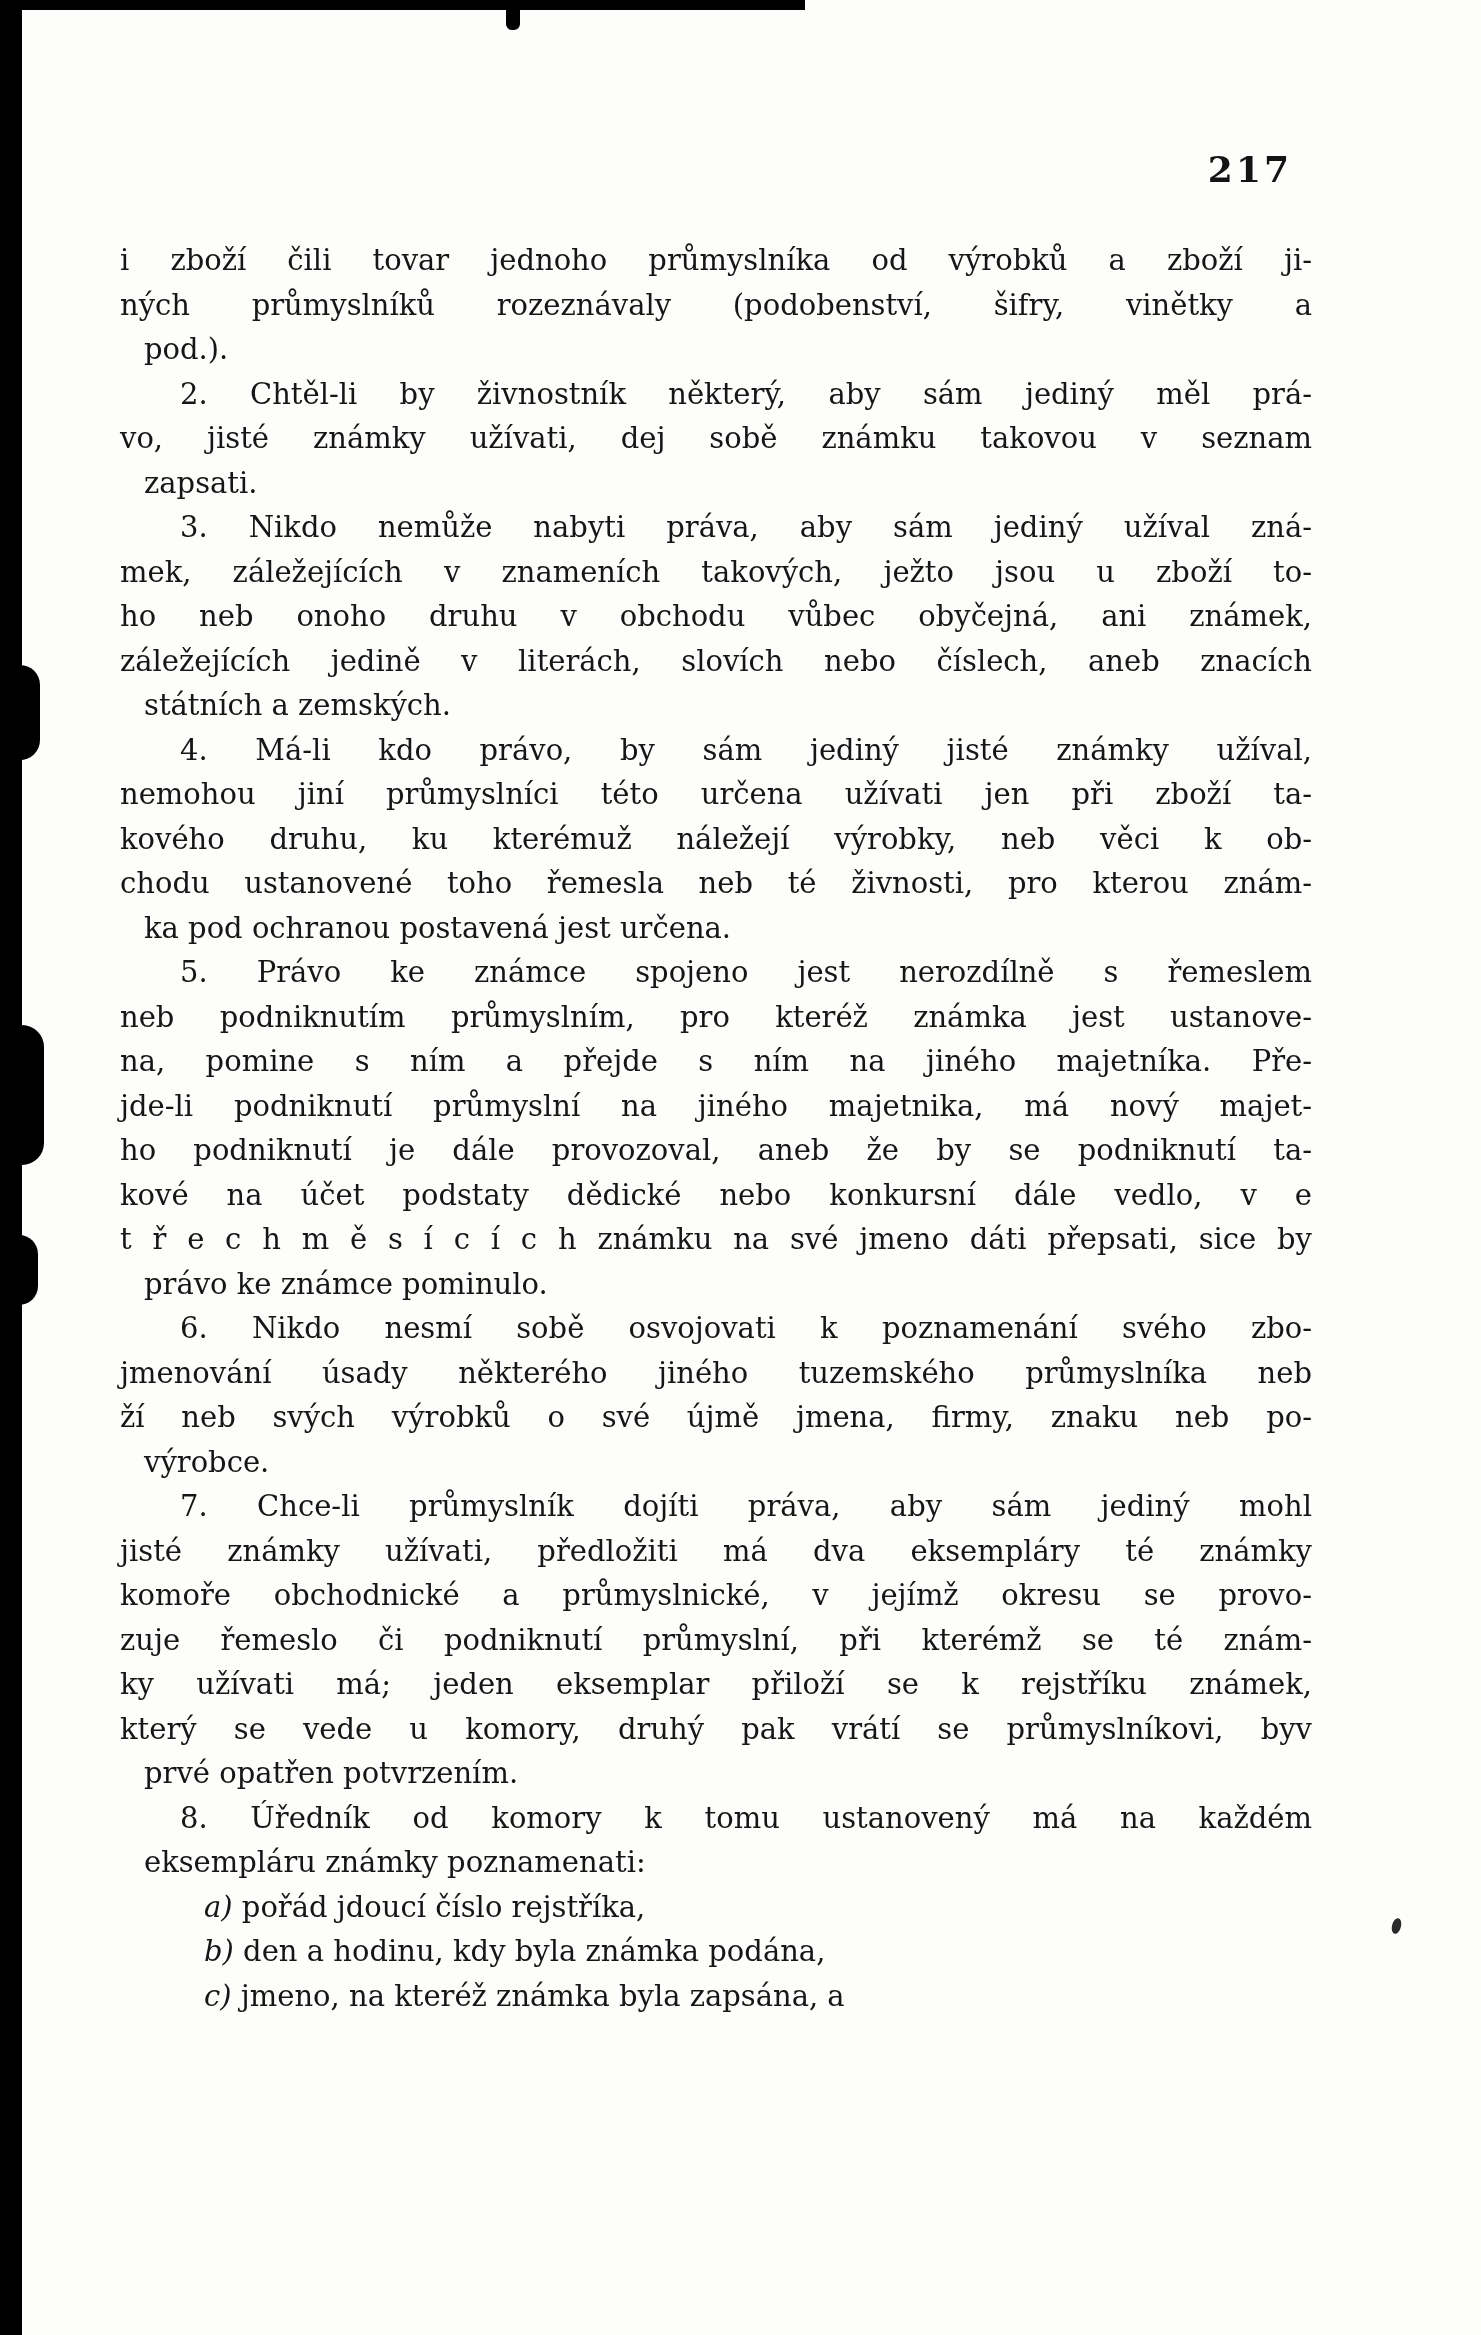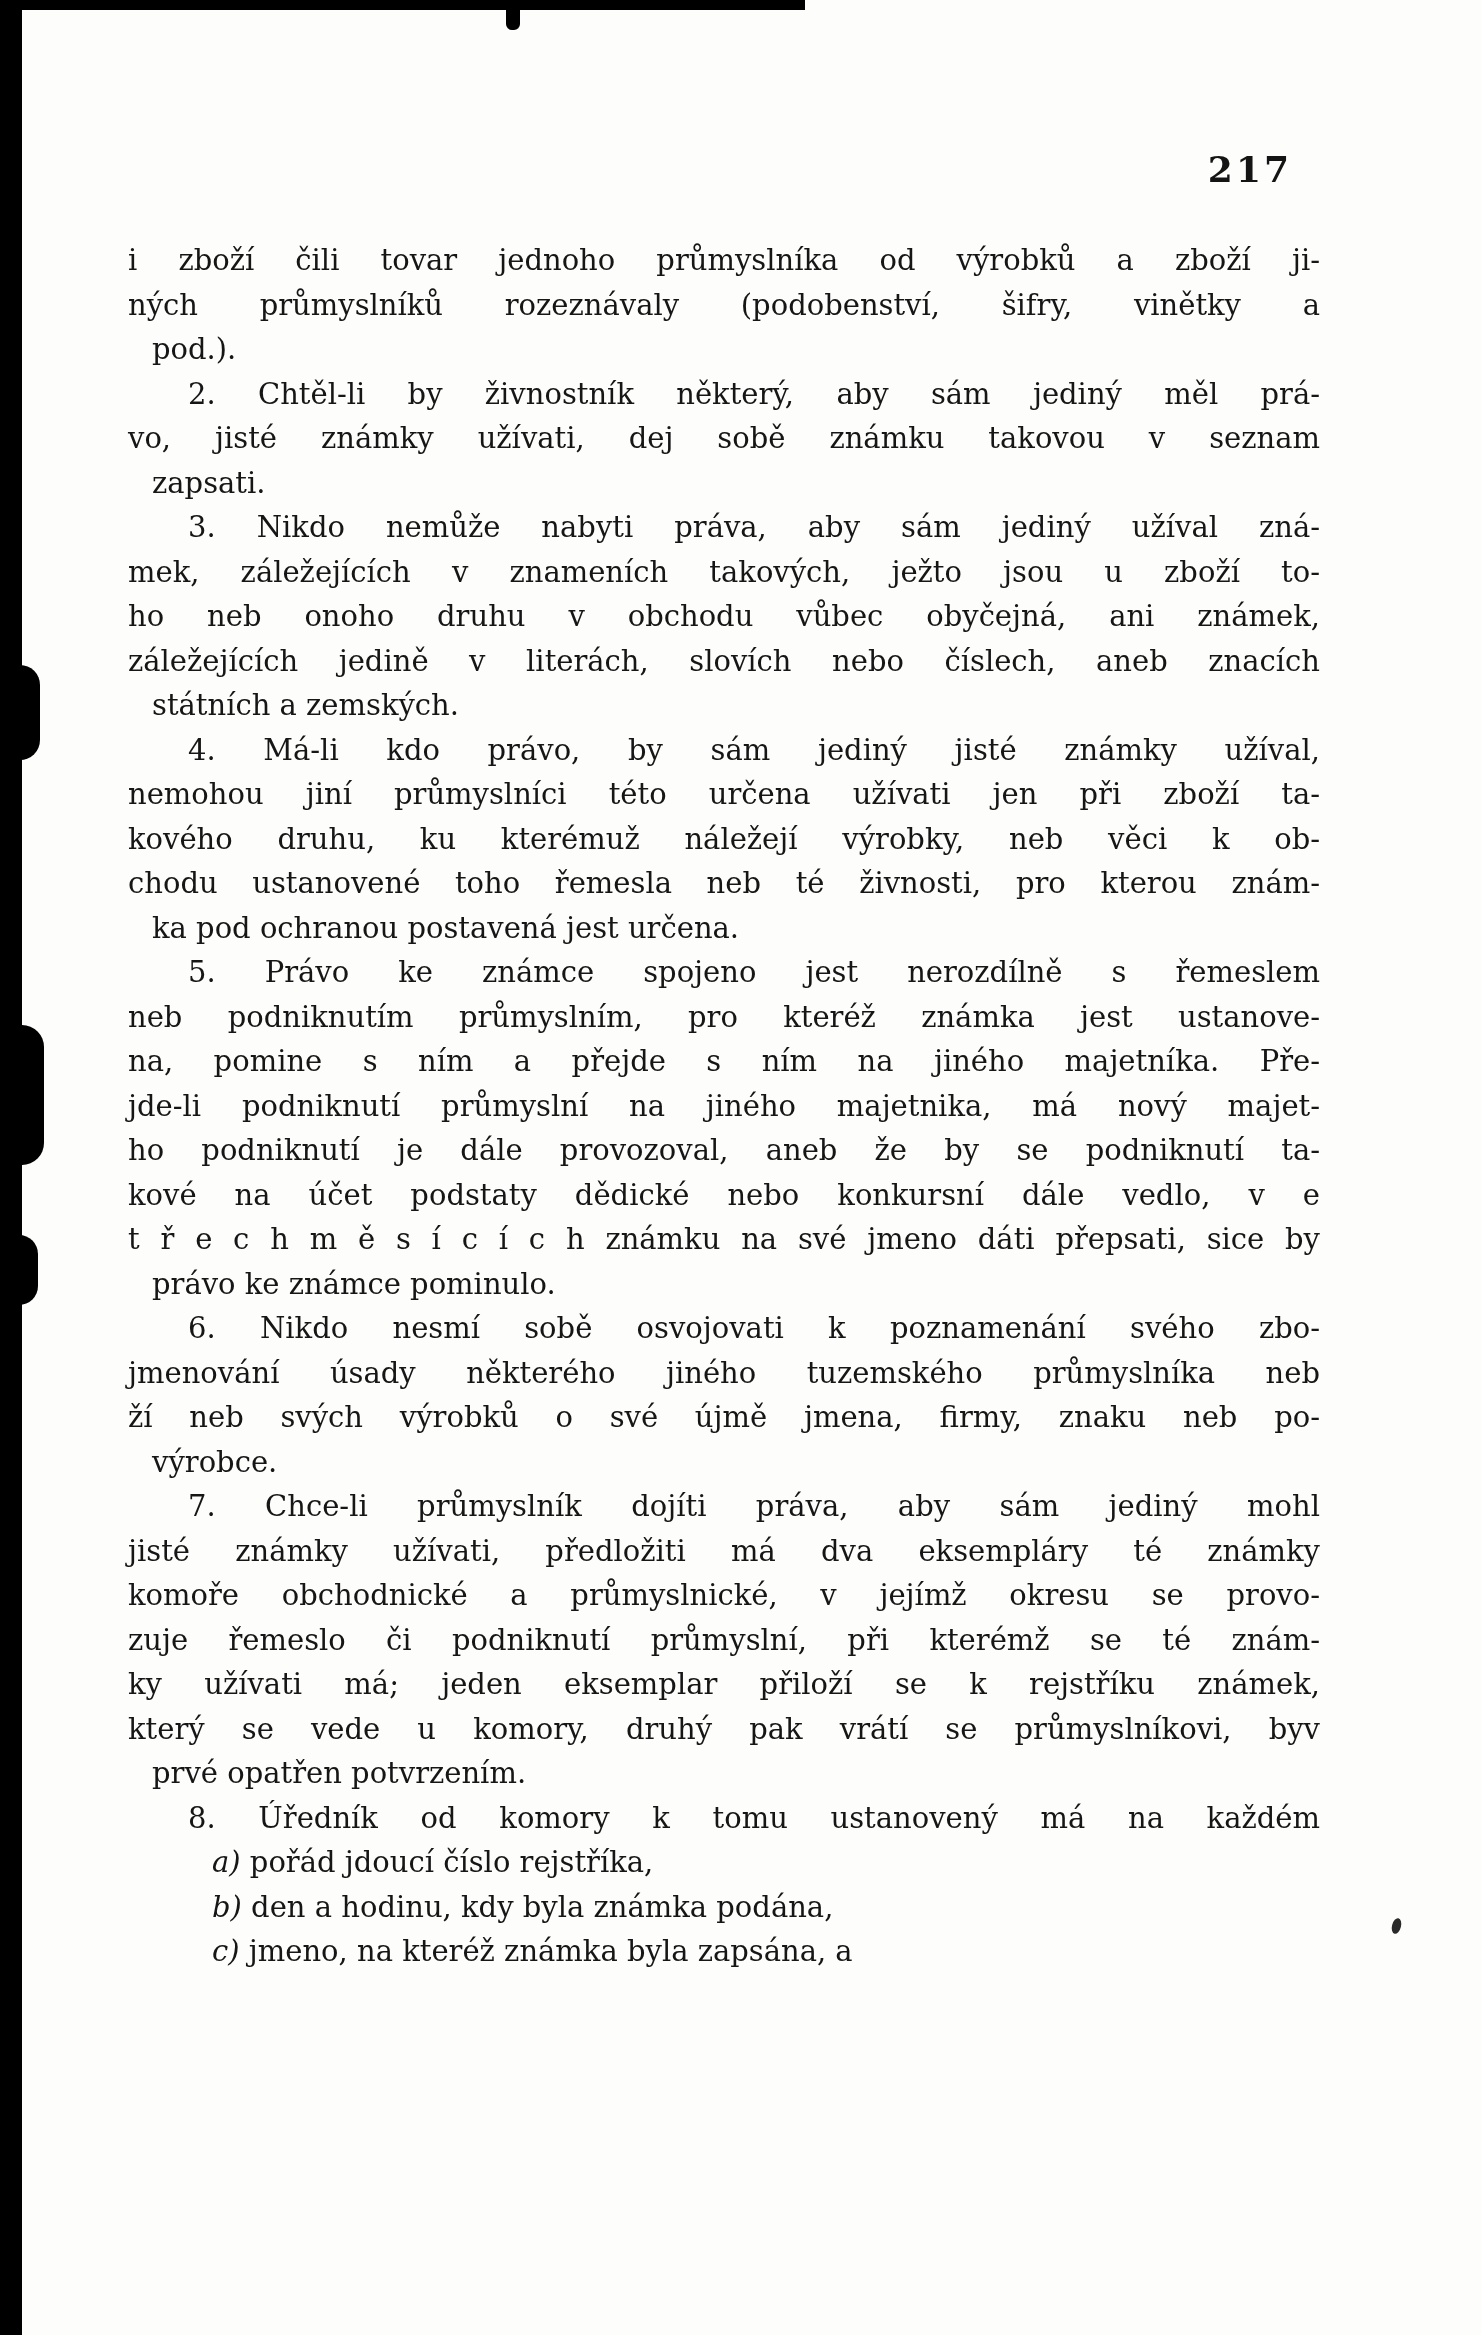--- a/index.html
+++ b/index.html
@@ -29,21 +29,21 @@
     right: 189px;
     font-size: 36px;
     font-weight: bold;
     letter-spacing: 3px;
     color: #141414;
     text-align: right;
   }
 
   .text-block {
     position: absolute;
-    left: 128px;
+    left: 120px;
     top: 238px;
     width: 1192px;
     font-size: 29px;
     line-height: 44.5px;
     color: #161616;
   }
   .para { margin: 0; }
   .line {
     text-align: justify;
     text-align-last: justify;
@@ -110,20 +110,21 @@
       <div class="line first">7. Chce-li průmyslník dojíti práva, aby sám jediný mohl</div>
       <div class="line">jisté známky užívati, předložiti má dva eksempláry té známky</div>
       <div class="line">komoře obchodnické a průmyslnické, v jejímž okresu se provo-</div>
       <div class="line">zuje řemeslo či podniknutí průmyslní, při kterémž se té znám-</div>
       <div class="line">ky užívati má; jeden eksemplar přiloží se k rejstříku známek,</div>
       <div class="line">který se vede u komory, druhý pak vrátí se průmyslníkovi, byv</div>
       <div class="line last">prvé opatřen potvrzením.</div>
     </div>
     <div class="para">
       <div class="line first">8. Úředník od komory k tomu ustanovený má na každém</div>
+      <div class="line last">eksempláru známky poznamenati:</div>
     </div>
     <div class="para">
       <div class="line last first"><span class="marker">a)</span> pořád jdoucí číslo rejstříka,</div>
     </div>
     <div class="para">
       <div class="line last first"><span class="marker">b)</span> den a hodinu, kdy byla známka podána,</div>
     </div>
     <div class="para">
       <div class="line last first"><span class="marker">c)</span> jmeno, na kteréž známka byla zapsána, a</div>
     </div>

